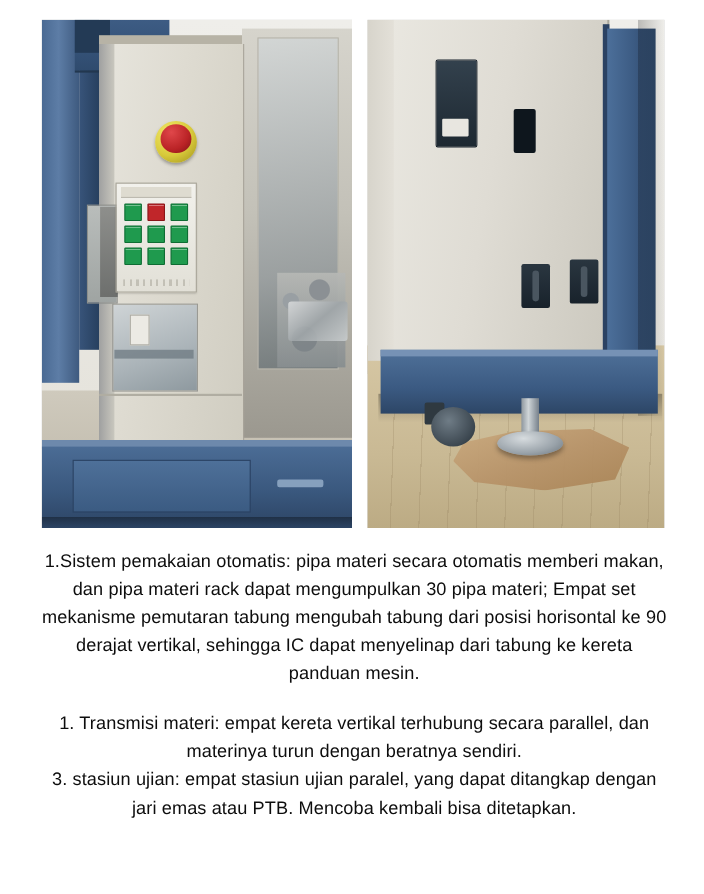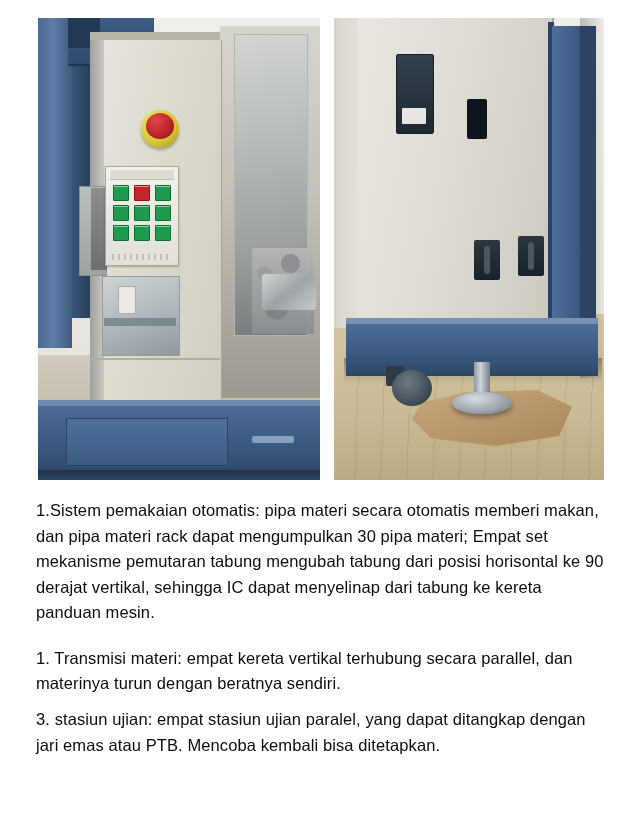--- a/index.html
+++ b/index.html
@@ -12,20 +12,21 @@
     height: 813px;
     font-family: "Liberation Sans", sans-serif;
     color: #111111;
     overflow: hidden;
   }
   .page {
     position: relative;
     width: 640px;
     height: 813px;
     background: #ffffff;
+    text-align: center;
   }
 
   
   .photo-row {
     position: absolute;
     left: 0;
     top: 0;
     width: 640px;
     height: 490px;
   }
@@ -397,21 +398,21 @@
     width: 572px;
     font-size: 16.5px;
     line-height: 1.55;
     color: #0d0d0d;
     letter-spacing: 0.1px;
   }
   .para {
     margin: 0 0 0 0;
   }
   .para + .para { margin-top: 20px; }
-  .para.tight + .para.tight { margin-top: 10px; }
+  .para.tight + .para.tight { margin-top: 0; }
 </style>
 </head>
 <body>
 
 <div class="page">
 
   <div class="photo-row">
 
     <div class="photo photo-left">
       <div class="l-bg"></div>

